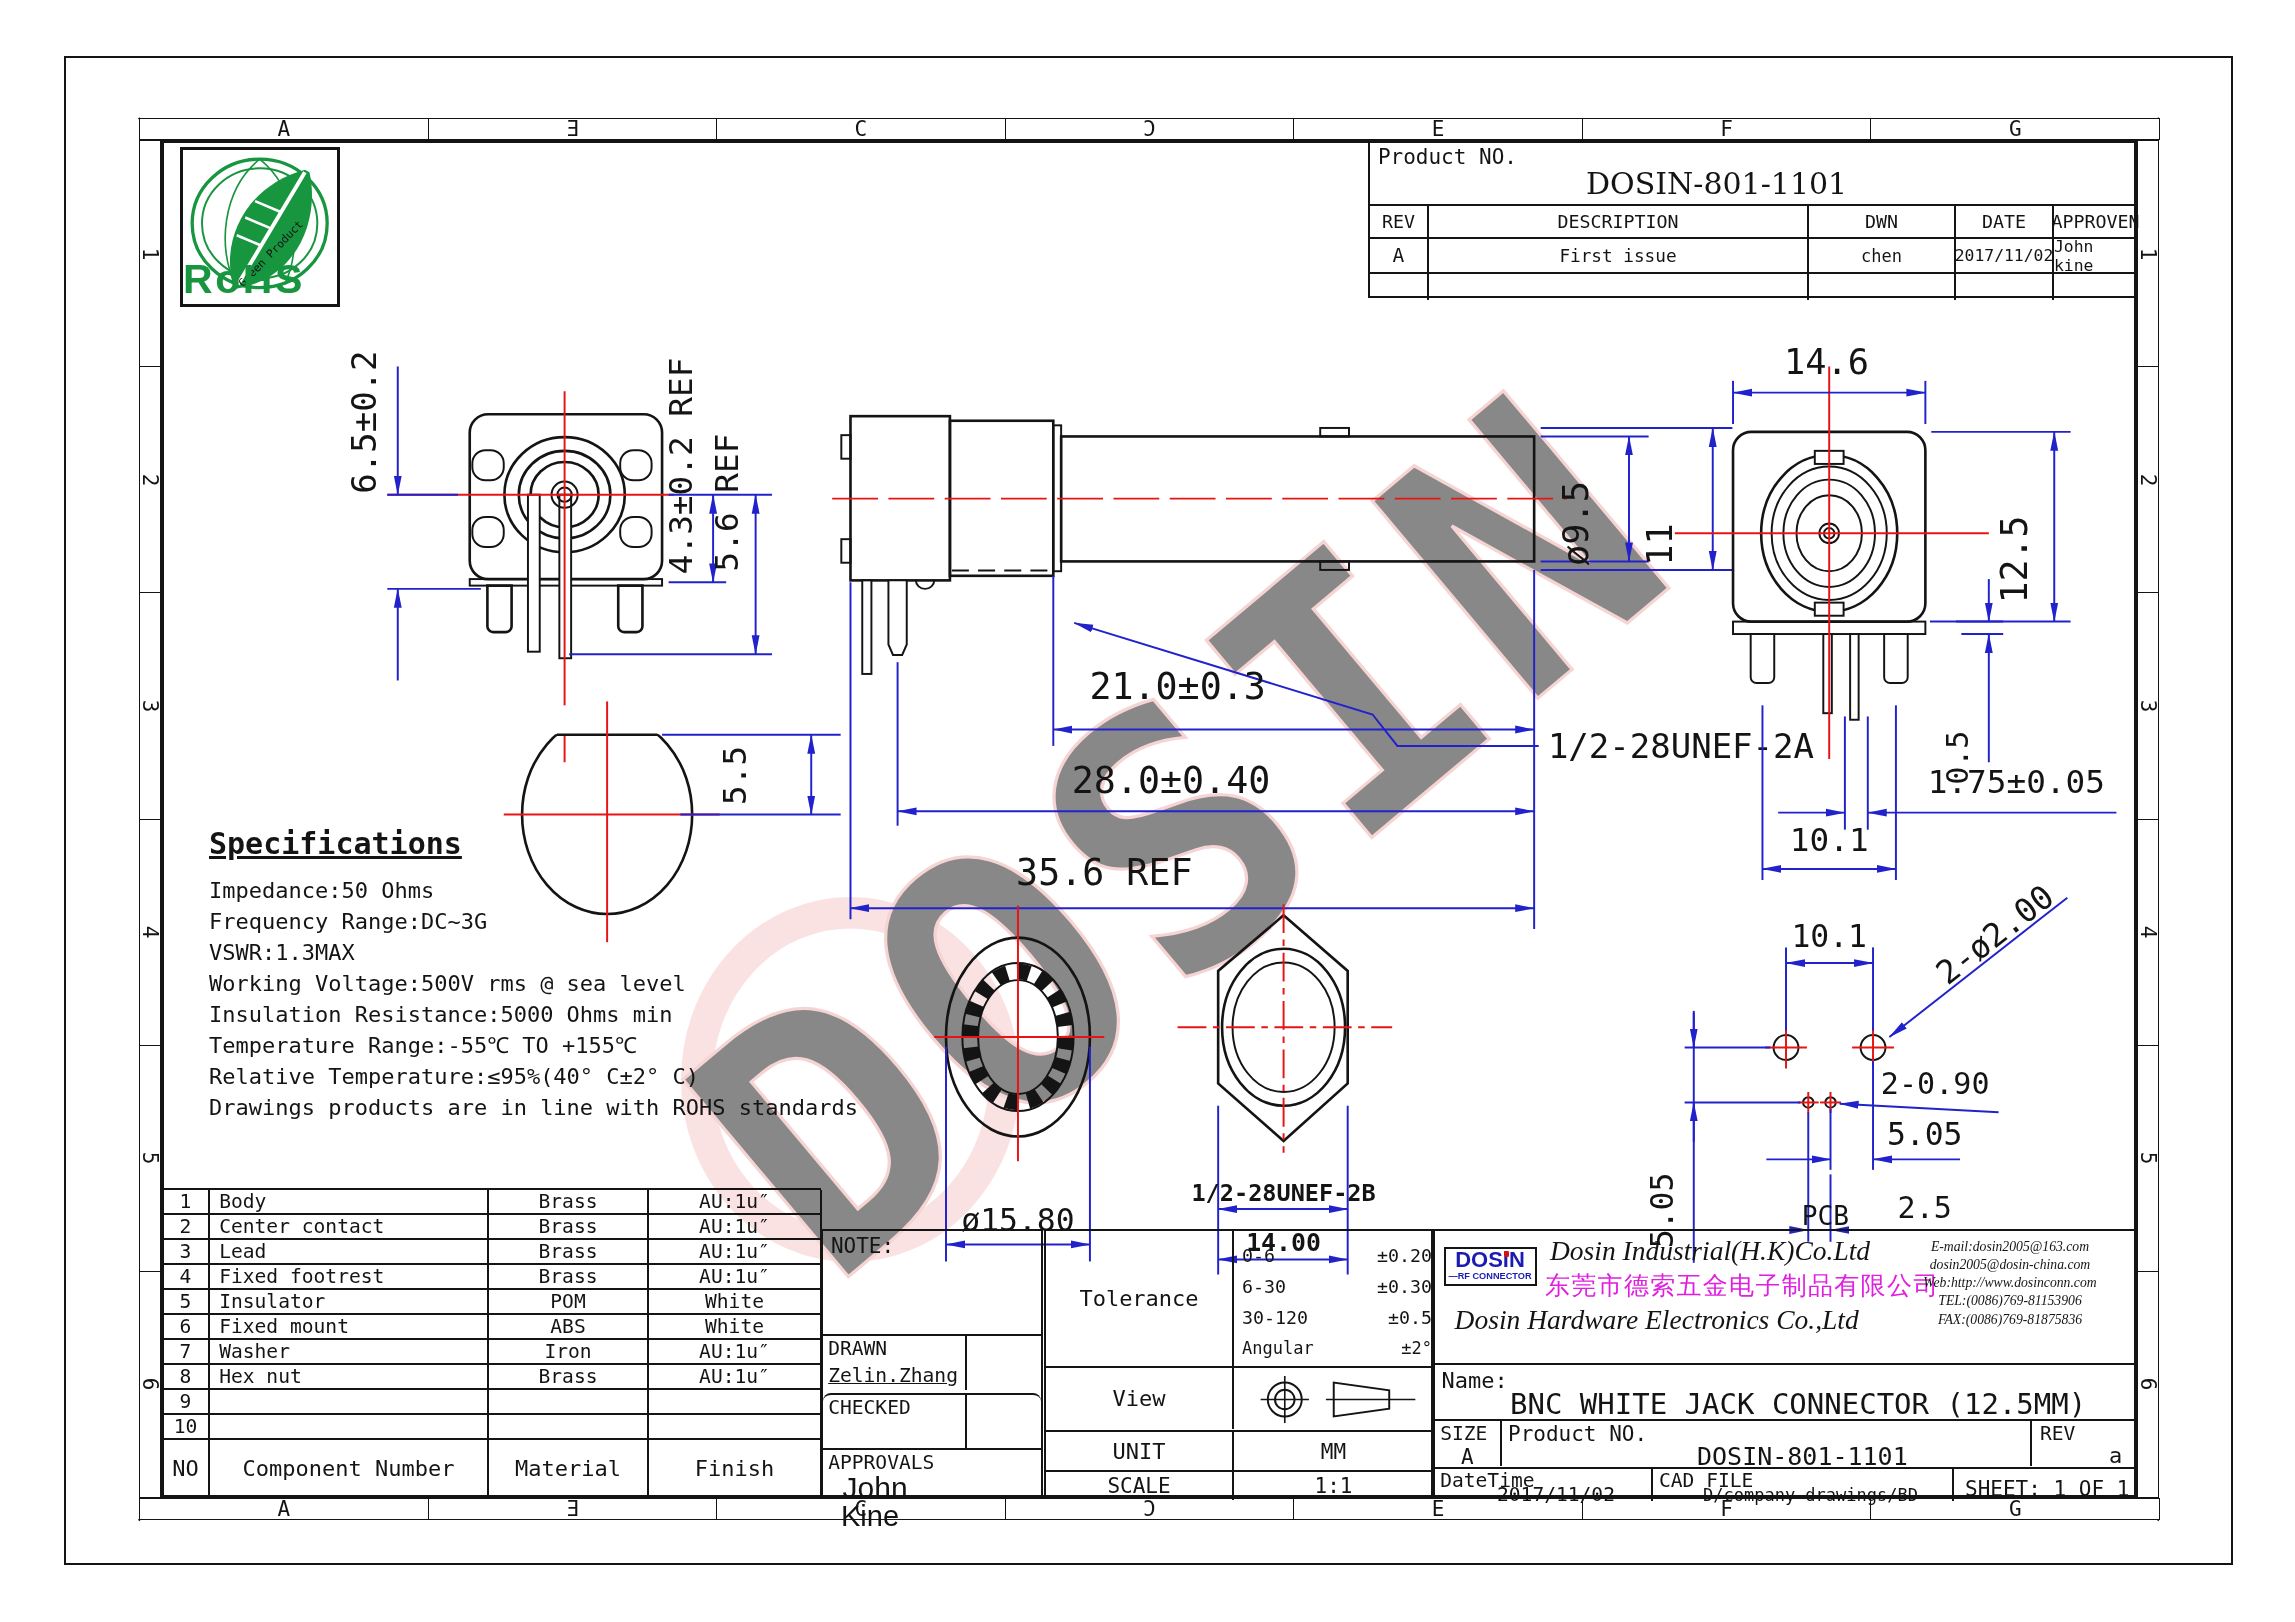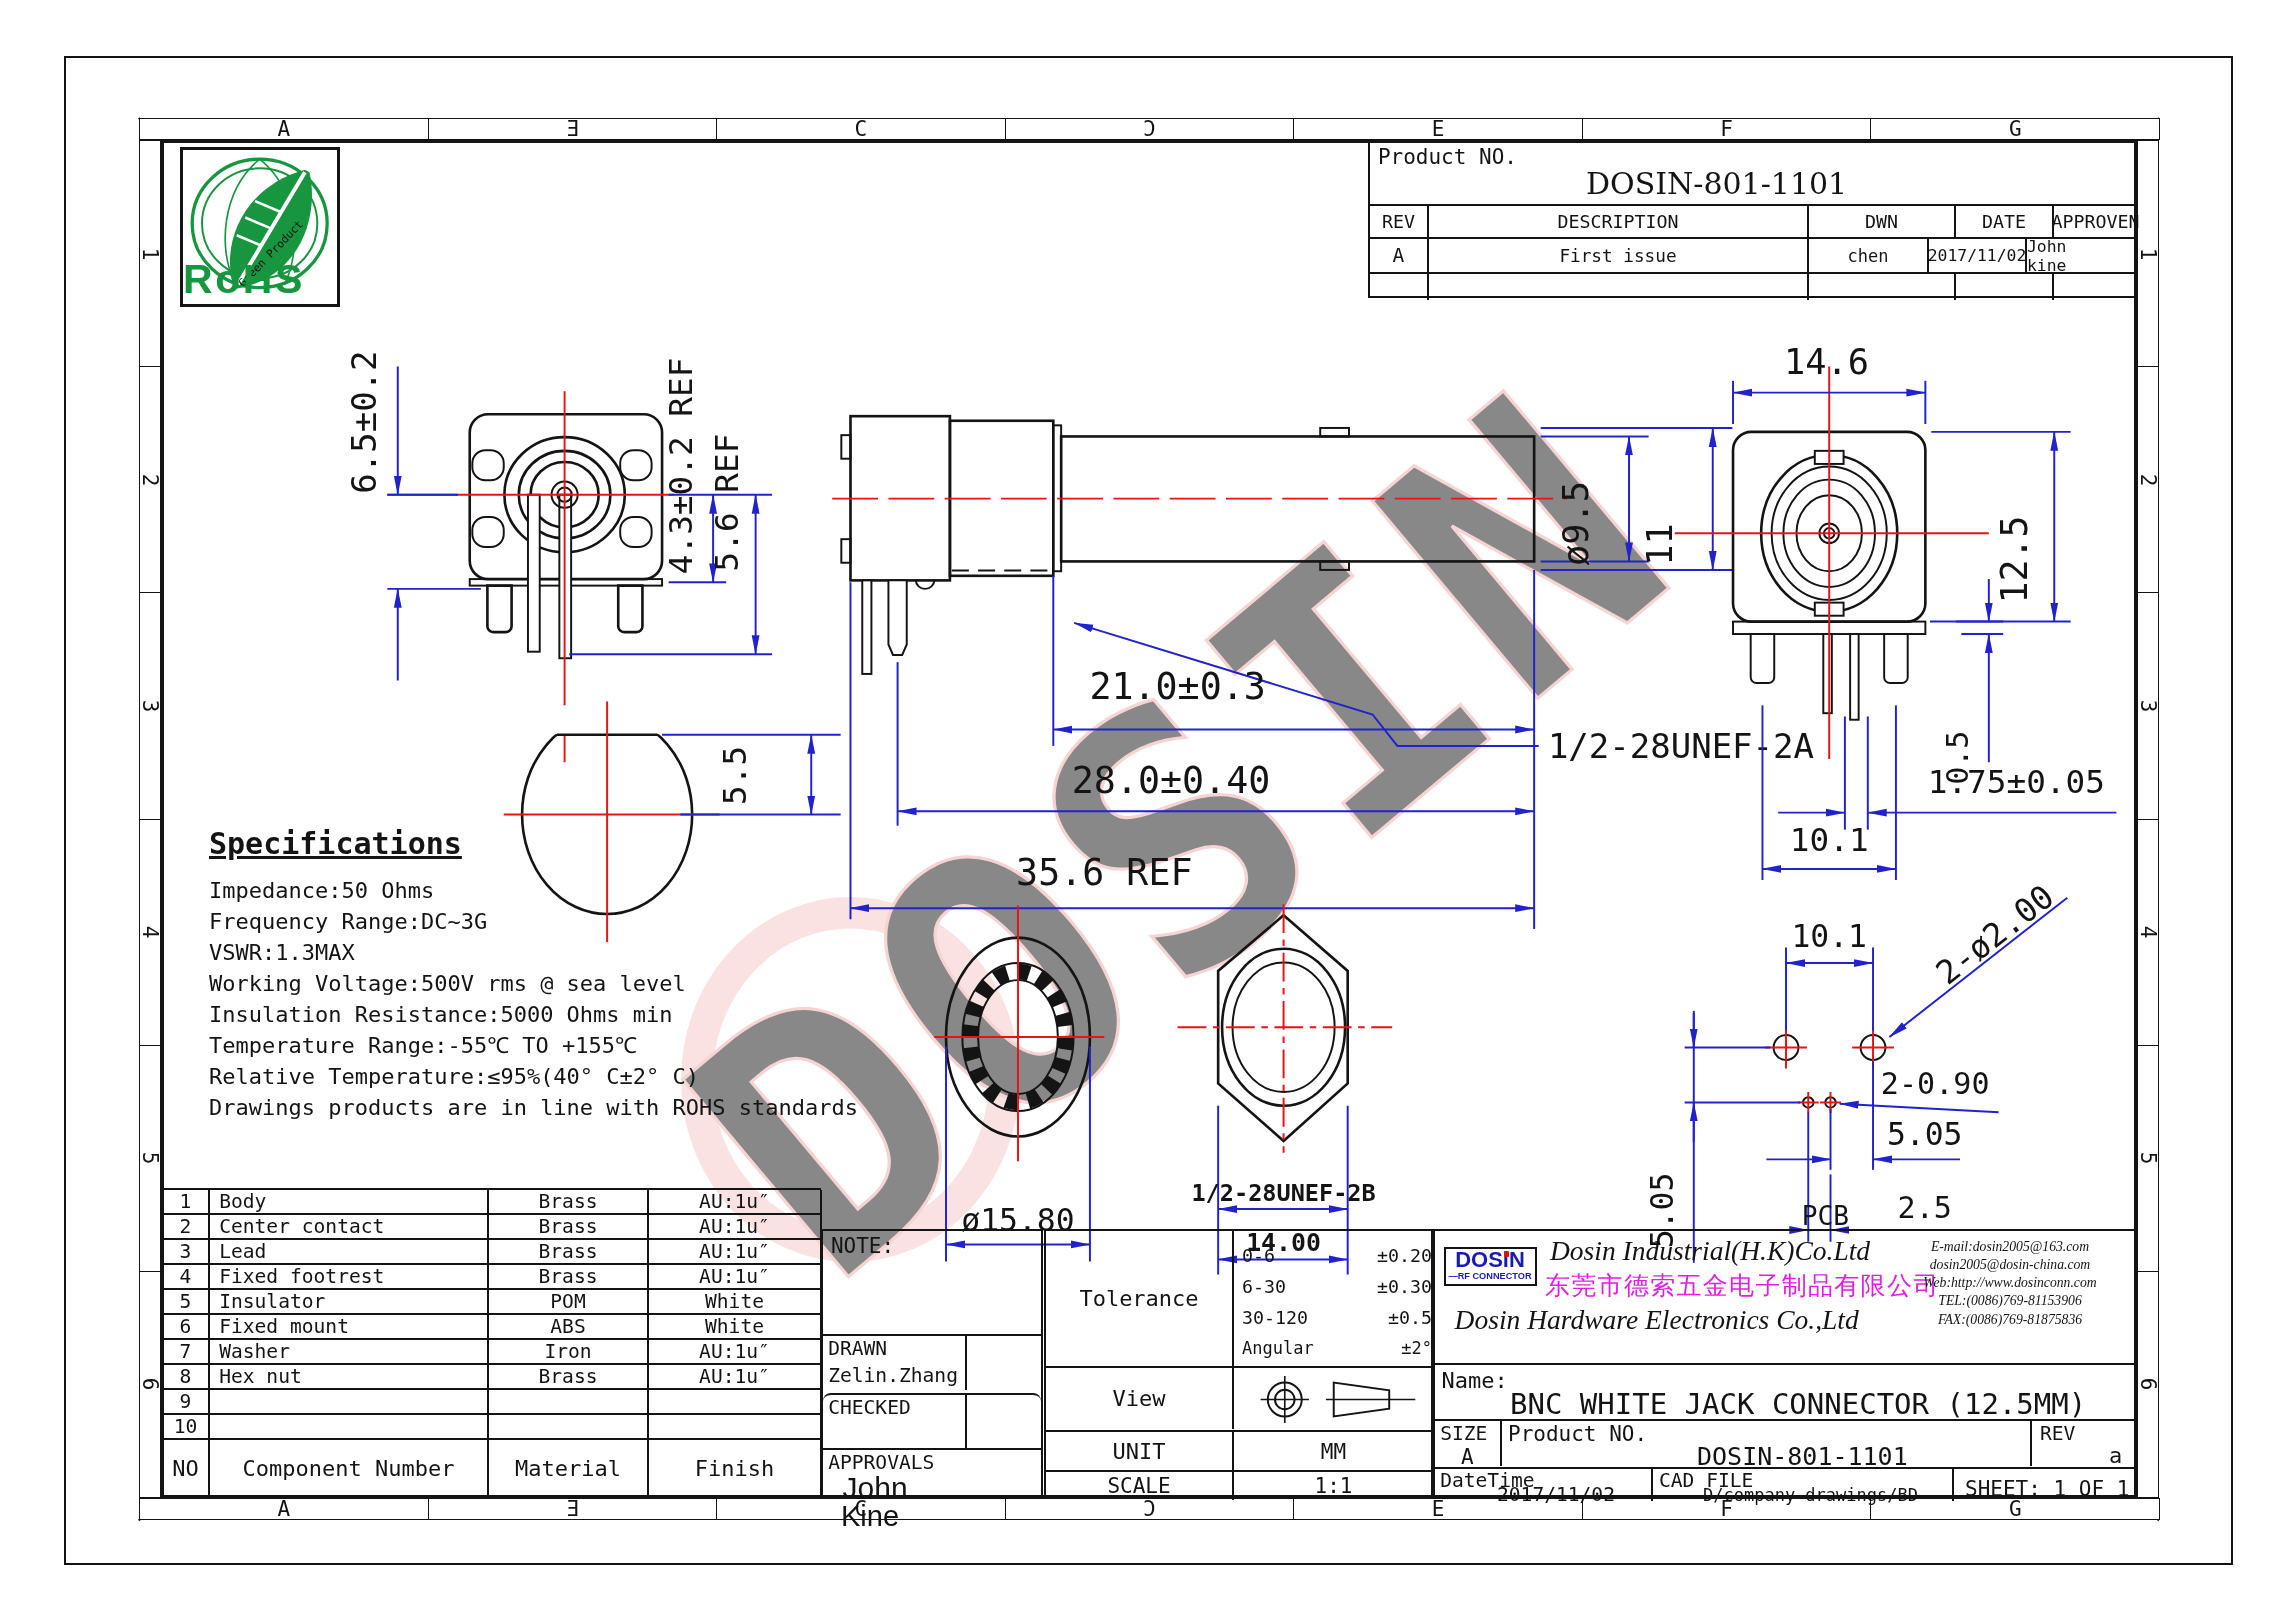--- a/index.html
+++ b/index.html
@@ -358,21 +358,21 @@
   <div class="rowline" style="height:31px;border-bottom:2px solid #141414;font-weight:500;">
     <div style="width:59px;">REV</div>
     <div style="width:380px;">DESCRIPTION</div>
     <div style="width:147px;">DWN</div>
     <div style="width:98px;">DATE</div>
     <div style="width:83px;">APPROVEN</div>
   </div>
   <div class="rowline" style="height:33px;border-bottom:2px solid #141414;">
     <div style="width:59px;font-size:19.6px;">A</div>
     <div style="width:380px;font-size:17.7px;">First issue</div>
-    <div style="width:120px;font-size:17px;">chen</div>
+    <div style="width:147px;font-size:17px;">chen</div>
     <div style="width:98px;font-size:16.4px;">2017/11/02</div>
     <div style="width:83px;font-size:16.4px;">John kine</div>
   </div>
   <div class="rowline" style="height:26px;">
     <div style="width:59px;"></div>
       <div style="width:380px;"></div>
       <div style="width:147px;"></div>
     <div style="width:98px;"></div>
       <div style="width:83px;"></div>
   </div>
@@ -437,21 +437,21 @@
   <div class="ctr" style="font-size:22px;">Component Number</div>
   <div class="ctr" style="font-size:22px;">Material</div>
   <div class="ctr" style="font-size:22px;">Finish</div>
 </div>
 
 <div class="abs blk" style="left:821px;top:1229px;width:222px;height:270px;">
   <div class="abs" style="left:7.9px;top:3px;font-size:21px;">NOTE:</div>
   <div class="abs" style="left:0;top:103px;width:100%;height:56px;border-top:2px solid #141414;">
     <div class="abs" style="left:142px;top:0;height:100%;border-left:2px solid #141414;"></div>
     <div class="abs" style="left:5.2px;top:1.3px;font-size:19.6px;">DRAWN</div>
-    <div class="abs" style="left:5.2px;top:27.5px;font-size:19.6px;">Zelin.Zhang</div>
+    <div class="abs" style="left:5.2px;top:27.5px;font-size:19.6px;text-decoration:underline;">Zelin.Zhang</div>
   </div>
   <div class="abs" style="left:0;top:162px;width:100%;height:56px;border-top:2px solid #141414;border-radius:8px;">
     <div class="abs" style="left:142px;top:0;height:100%;border-left:2px solid #141414;"></div>
     <div class="abs" style="left:5.2px;top:1.3px;font-size:19.6px;">CHECKED</div>
   </div>
   <div class="abs" style="left:0;top:217px;width:100%;height:52px;border-top:2px solid #141414;overflow:visible;">
     <div class="abs" style="left:5.2px;top:1.3px;font-size:19.6px;">APPROVALS</div>
     <div class="abs" style="left:19.6px;top:21px;font-size:30px;font-family:'Liberation Sans',sans-serif;">John</div>
   </div>
 </div>

